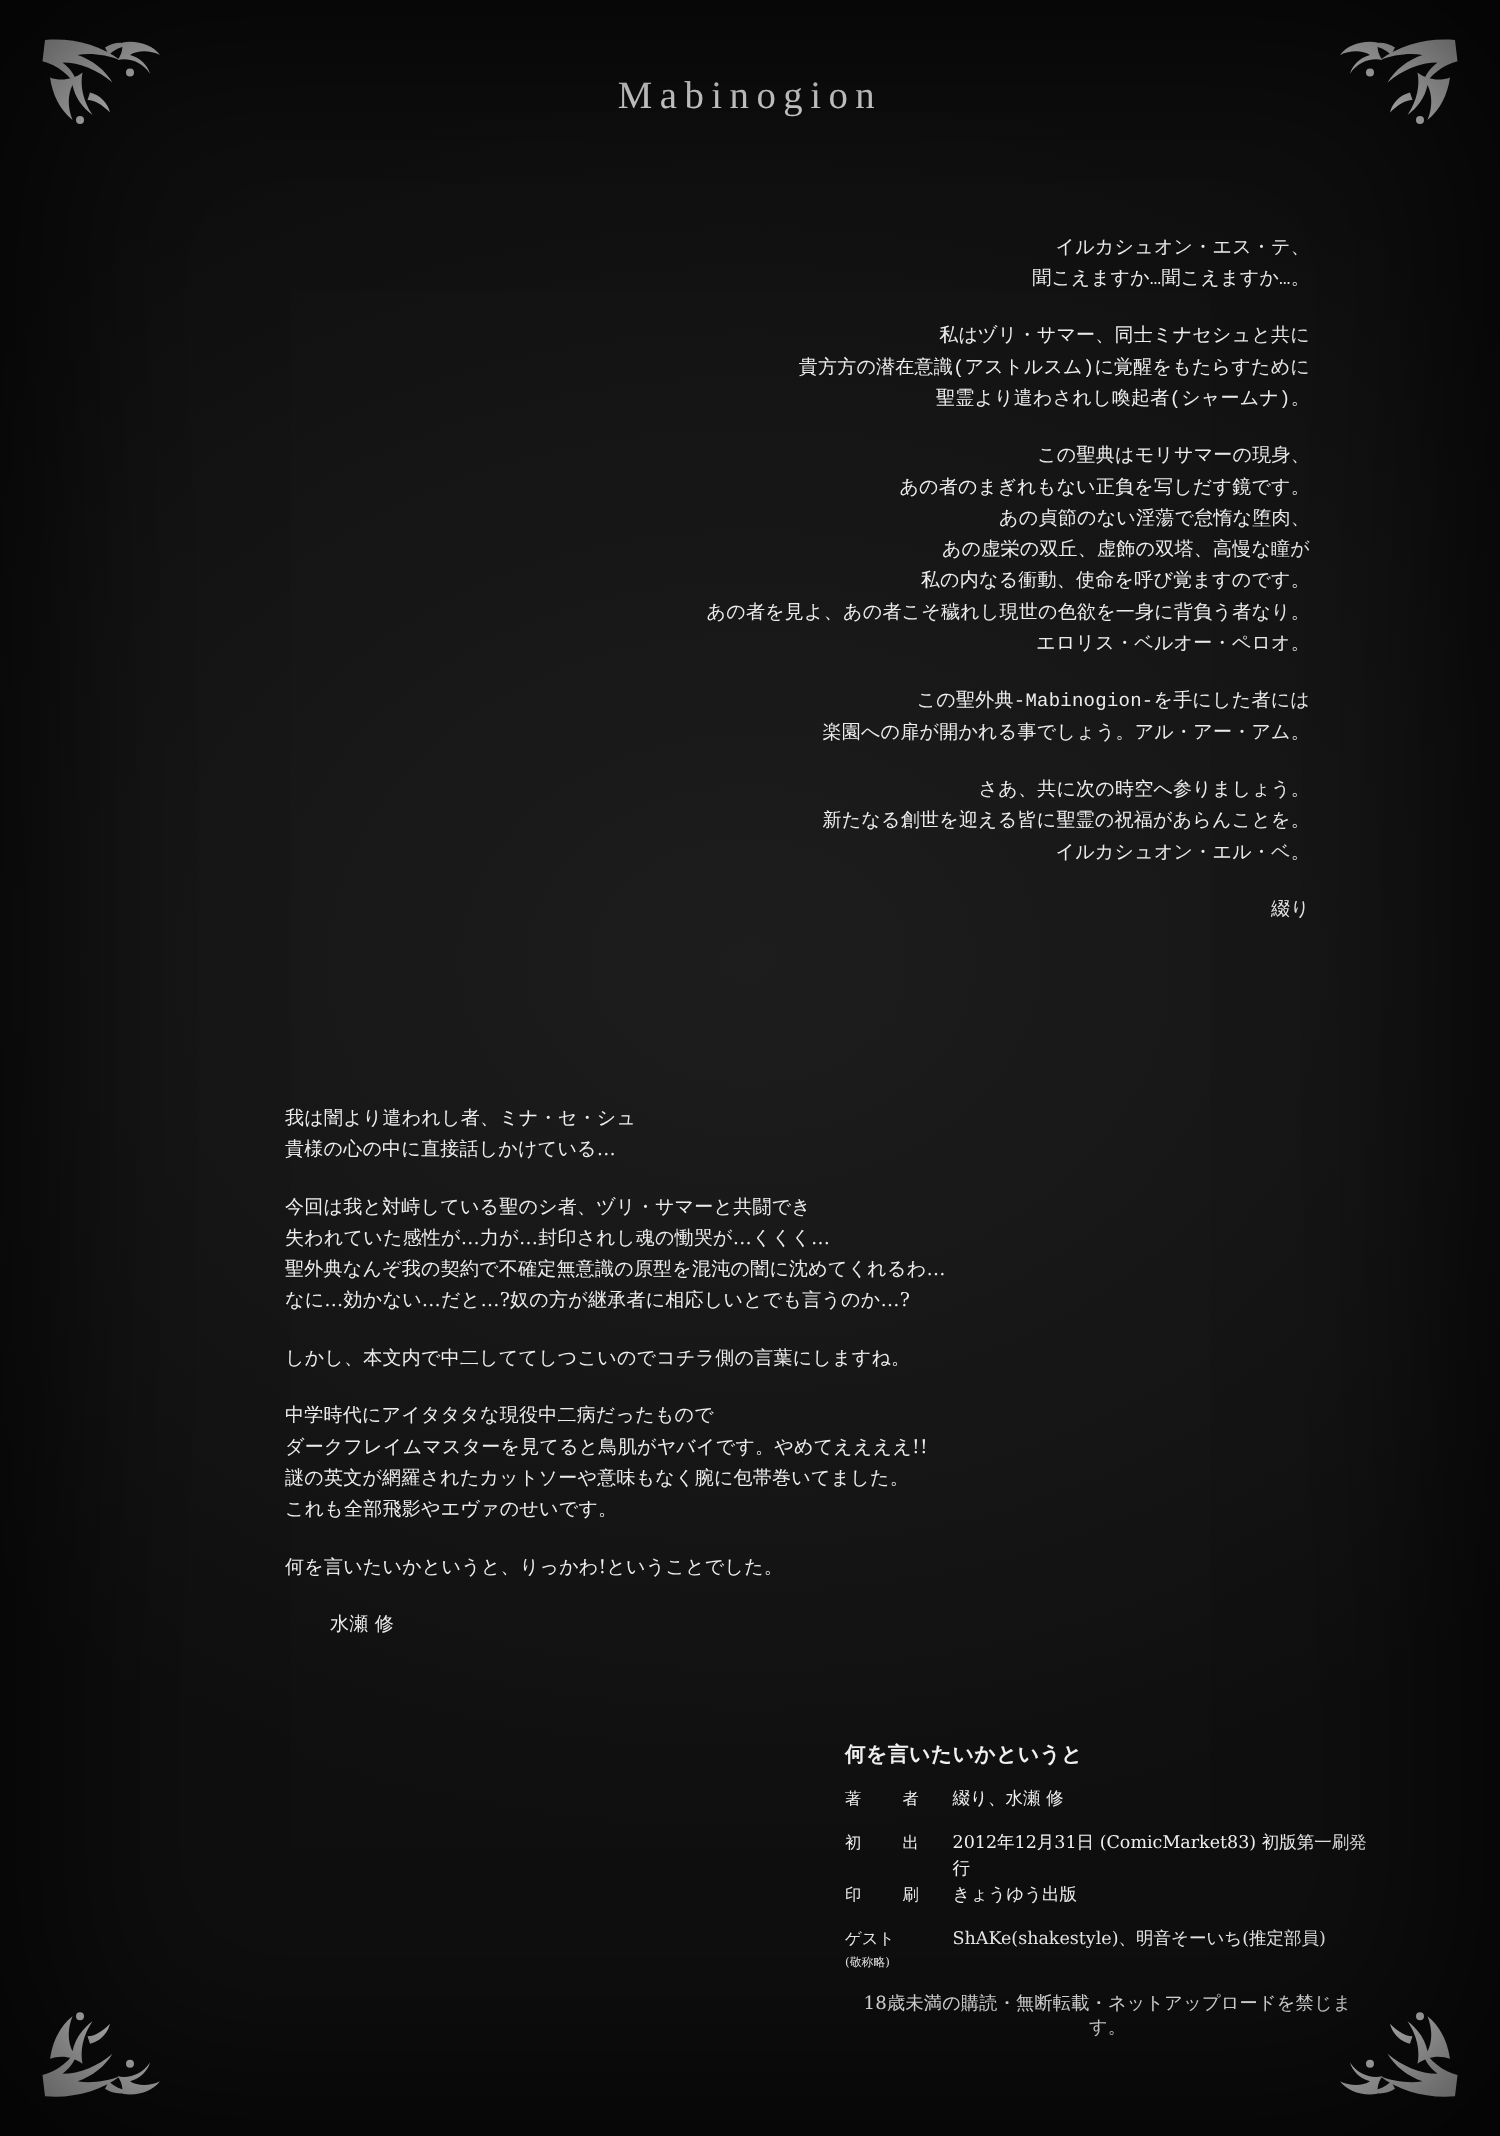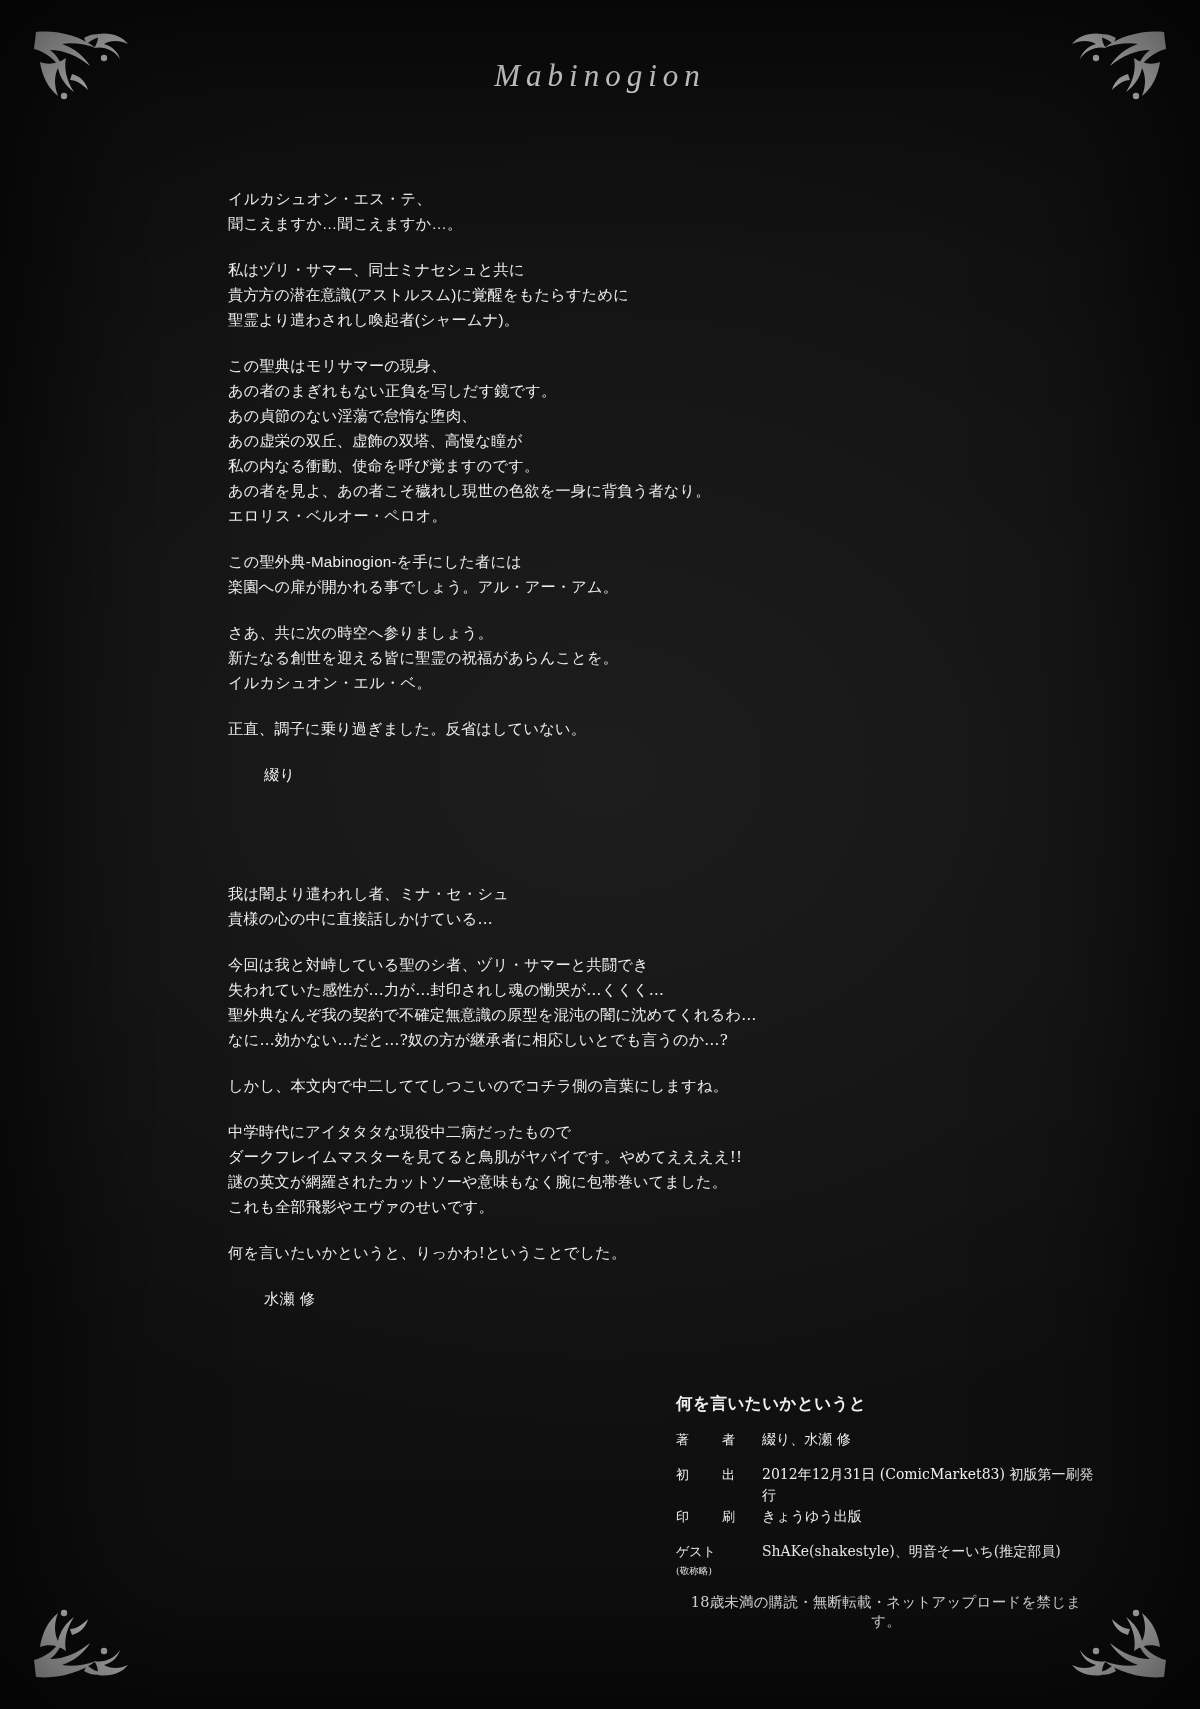--- a/index.html
+++ b/index.html
@@ -50,34 +50,34 @@
     position: absolute;
     top: 58px;
     left: 0;
     width: 100%;
     text-align: center;
     font-family: "Liberation Serif", serif;
     font-size: 31px;
     letter-spacing: 6px;
     color: #f2f2f2;
     font-weight: normal;
-    font-style: italic;
   }
 
   
   .body-text {
     position: absolute;
     left: 228px;
     top: 186px;
     width: 820px;
-    font-family: Liberation Sans, sans-serif;
+    font-family: Liberation Mono, monospace;
     font-size: 15.2px;
     line-height: 25px;
     color: #ededed;
     letter-spacing: 0.2px;
+    text-align: right;
   }
   .para { margin: 0 0 21px 0; white-space: pre-line; }
   .para:last-child { margin-bottom: 0; }
   .sign { margin-top: 2px; margin-left: 36px; }
 
   .block-two {
     position: absolute;
     left: 228px;
     top: 882px;
     width: 820px;
@@ -210,21 +210,20 @@
 あの貞節のない淫蕩で怠惰な堕肉、
 あの虚栄の双丘、虚飾の双塔、高慢な瞳が
 私の内なる衝動、使命を呼び覚ますのです。
 あの者を見よ、あの者こそ穢れし現世の色欲を一身に背負う者なり。
 エロリス・ベルオー・ペロオ。</p>
     <p class="para">この聖外典-Mabinogion-を手にした者には
 楽園への扉が開かれる事でしょう。アル・アー・アム。</p>
     <p class="para">さあ、共に次の時空へ参りましょう。
 新たなる創世を迎える皆に聖霊の祝福があらんことを。
 イルカシュオン・エル・ベ。</p>
-    <p class="para">正直、調子に乗り過ぎました。反省はしていない。</p>
     <p class="para sign">綴り</p>
   </div>
 
   <div class="block-two">
     <p class="para">我は闇より遣われし者、ミナ・セ・シュ
 貴様の心の中に直接話しかけている…</p>
     <p class="para">今回は我と対峙している聖のシ者、ヅリ・サマーと共闘でき
 失われていた感性が…力が…封印されし魂の慟哭が…くくく…
 聖外典なんぞ我の契約で不確定無意識の原型を混沌の闇に沈めてくれるわ…
 なに…効かない…だと…?奴の方が継承者に相応しいとでも言うのか…?</p>

